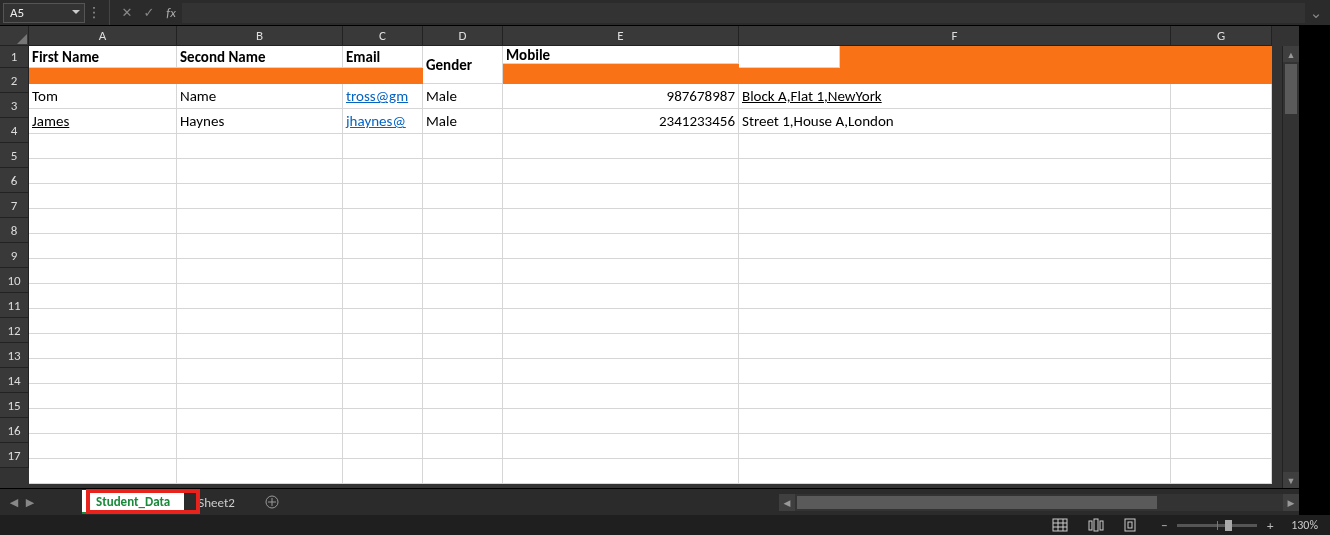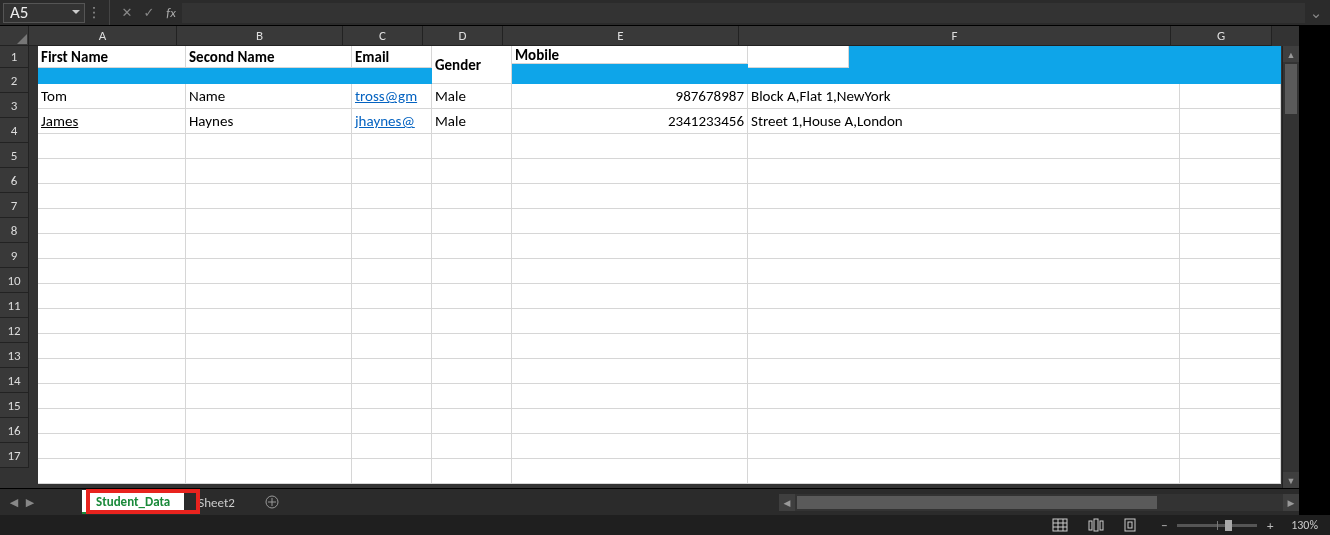--- a/index.html
+++ b/index.html
@@ -1,37 +1,37 @@
 <!DOCTYPE html>
 <html><head>
 <meta charset="utf-8">
 <style>
   html,body{margin:0;padding:0;width:1330px;height:535px;font-family:Calibri,Arial,sans-serif;font-size:15px;background:#1e1e1e;color:#ccc;overflow:hidden}
   *{box-sizing:border-box}
 
   
   .formula-bar{height:26px;background:#2b2b2b;display:flex;align-items:center;border-bottom:1px solid #000;position:relative}
-  .name-box{width:82px;height:20px;margin:0 0 0 3px;background:#333;border:1px solid #555;display:flex;align-items:center;color:#eee;font-size:17px;padding:0 6px;position:relative}
+  .name-box{width:82px;height:20px;margin:0 0 0 3px;background:#333;border:1px solid #555;display:flex;align-items:center;color:#eee;font-size:13px;padding:0 6px;position:relative}
   .name-box-caret{position:absolute;right:4px;top:6px;width:0;height:0;border-left:4px solid transparent;border-right:4px solid transparent;border-top:4px solid #ccc}
   .fb-sep{width:1px;height:100%;background:#444;margin:0 6px}
   .fb-btn{width:22px;height:20px;display:flex;align-items:center;justify-content:center;color:#888;font-size:13px}
   .fb-fx{font-style:italic;color:#aaa;font-size:13px}
   .fb-input{flex:1;height:20px;background:#333;margin-right:25px}
   .fb-expand{width:18px;color:#888;position:absolute;right:5px;display:flex;align-items:center;justify-content:center}
   .fb-more{color:#999;font-size:14px;padding:0 2px}
 
   
   .grid-area{position:relative;height:462px;background:#333;display:flex}
   .col-headers{display:flex;height:20px;position:absolute;top:0;left:0}
   .corner{width:29px;height:20px;background:#393939;border-right:1px solid #222;border-bottom:1px solid #222;display:flex;align-items:flex-end;justify-content:flex-end}
   .corner svg{width:10px;height:10px;margin:0 1px 1px 0}
   .ch{height:20px;background:#393939;border-right:1px solid #222;border-bottom:1px solid #222;text-align:center;color:#ddd;font-size:13px;line-height:19px}
   .row-headers{position:absolute;left:0;top:20px;width:29px}
   .rh{width:29px;background:#393939;border-right:1px solid #222;border-bottom:1px solid #222;text-align:center;color:#ddd;font-size:13px;display:flex;align-items:center;justify-content:center}
-  .cells{position:absolute;left:38px;top:20px;background:#0ea5e9}
+  .cells{position:absolute;left:29px;top:20px;background:#f97316}
   .row{display:flex}
   .cell{border-right:1px solid #d6d6d6;border-bottom:1px solid #d6d6d6;background:#fff;color:#000;font-size:15px;padding:0 3px;overflow:hidden;white-space:nowrap;display:flex;align-items:center}
   .cell.header{font-weight:600}
   .cell.link{color:#0563c1;text-decoration:underline}
   .cell.num{justify-content:flex-end}
   .vscroll{position:absolute;right:31px;top:20px;bottom:0;width:17px;background:#333;border-left:1px solid #222}
   .vscroll .arrow{height:16px;background:#3f3f3f;display:flex;align-items:center;justify-content:center;color:#999;font-size:9px}
   .vscroll .track{position:absolute;top:16px;bottom:16px;left:0;right:0}
   .vscroll .thumb{position:absolute;top:2px;left:2px;right:2px;height:50px;background:#5a5a5a}
   .grid-rightgap{position:absolute;right:0;top:0;bottom:0;width:31px;background:#000}
@@ -122,21 +122,21 @@
         <div class="cell header" style="width: 80px; height: 38px;">Gender</div>
         <div class="cell header" style="width: 236px; height: 18px;">Mobile</div>
         <div class="cell header" style="width: 101px; height: 22px;"></div>
       </div>
       <div class="row">
         <div class="cell " style="width: 148px; height: 25px;">Tom</div>
         <div class="cell " style="width: 166px; height: 25px;">Name</div>
         <div class="cell link" style="width: 80px; height: 25px;">tross@gm</div>
         <div class="cell " style="width: 80px; height: 25px;">Male</div>
         <div class="cell num" style="width: 236px; height: 25px;">987678987</div>
-        <div class="cell " style="width: 432px; height: 25px;">Block A,Flat 1,NewYork</div>
+        <div class="cell " style="width: 432px; height: 25px; text-decoration: underline;">Block A,Flat 1,NewYork</div>
         <div class="cell " style="width: 101px; height: 25px;"></div>
       </div>
       <div class="row">
         <div class="cell " style="width: 148px; height: 25px; text-decoration: underline;">James</div>
         <div class="cell " style="width: 166px; height: 25px;">Haynes</div>
         <div class="cell link" style="width: 80px; height: 25px;">jhaynes@</div>
         <div class="cell " style="width: 80px; height: 25px;">Male</div>
         <div class="cell num" style="width: 236px; height: 25px;">2341233456</div>
         <div class="cell " style="width: 432px; height: 25px;">Street 1,House A,London</div>
         <div class="cell " style="width: 101px; height: 25px;"></div>

